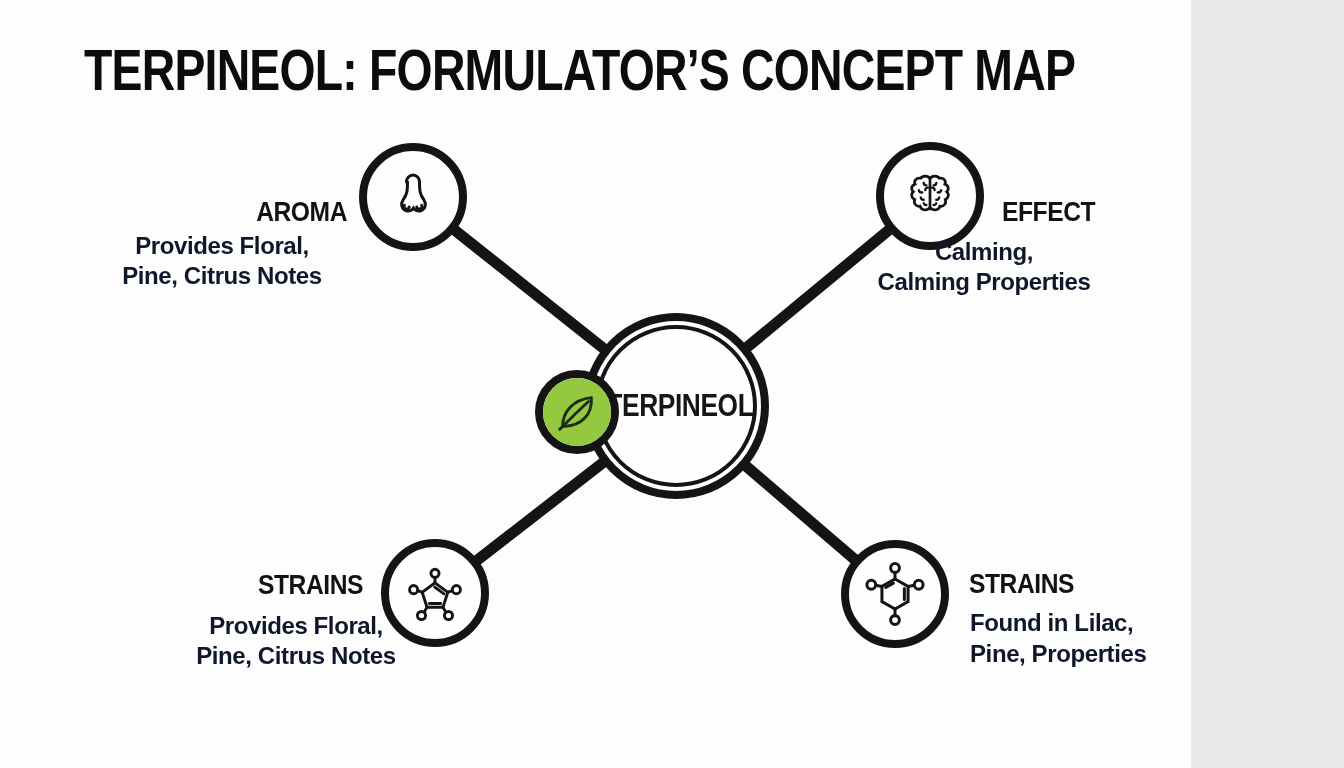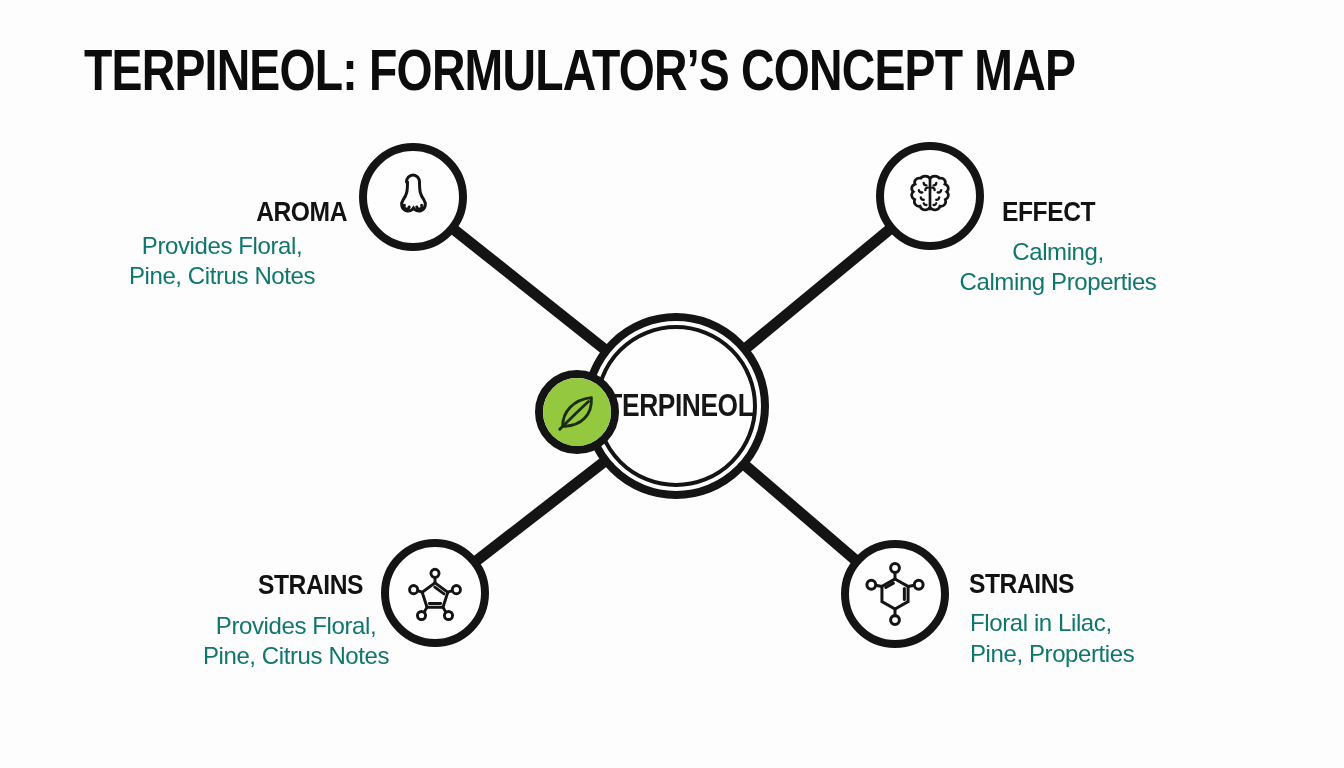--- a/index.html
+++ b/index.html
@@ -1,17 +1,17 @@
 <!DOCTYPE html>
 <html style="--accent: #93c83f;"><head>
 <meta charset="utf-8">
 <style>
   html,body{margin:0;padding:0;background:#e8e8e8;}
   .stage{
-    position:relative;width:1344px;height:768px;background:#fdfdfd;overflow:hidden;
+    position:relative;width:1191px;height:768px;background:#fdfdfd;overflow:hidden;
     font-family:"Liberation Sans", sans-serif;color:#1d1d1d;
   }
   .title{
     position:absolute;left:84px;top:36px;margin:0;
     font-size:58px;font-weight:bold;letter-spacing:-1px;color:#0c0c0c;
     transform:scaleX(0.80);transform-origin:0 50%;white-space:nowrap;
   }
   .connectors{position:absolute;left:0;top:0;z-index:1;}
   .circle{
     position:absolute;box-sizing:border-box;border-radius:50%;
@@ -37,22 +37,22 @@
     background:var(--accent,#93c83f);z-index:4;
     display:flex;align-items:center;justify-content:center;
   }
   .node-label{
     position:absolute;z-index:5;font-size:28px;font-weight:bold;letter-spacing:-0.5px;
     color:#121212;white-space:nowrap;line-height:30px;
   }
   .label-right{text-align:right;transform:scaleX(0.88);transform-origin:100% 50%;}
   .label-left{text-align:left;transform:scaleX(0.88);transform-origin:0 50%;}
   .node-desc{
-    position:absolute;z-index:5;font-size:24px;font-weight:normal;letter-spacing:-0.4px;
-    color:#0f766e;line-height:30px;
+    position:absolute;z-index:5;font-size:24px;font-weight:bold;letter-spacing:-0.4px;
+    color:#0f172a;line-height:30px;
   }
   .node-desc span{display:block;}
   .desc-center{text-align:center;}
   .desc-left{text-align:left;line-height:31px;}
   svg.icon{display:block;}
 </style>
 </head>
 <body>
 
 <div class="stage">
@@ -106,21 +106,21 @@
         <path d="M25.5 39.5 a2.6 2.6 0 0 0 2.8 1.8" stroke-width="2.4"></path>
         <path d="M38.5 18.5 a2.8 2.8 0 0 1 -2.8 2.6" stroke-width="2.4"></path>
         <path d="M43.5 26 a3 3 0 0 1 -3.6 2.2" stroke-width="2.4"></path>
         <path d="M41.5 33.5 a2.8 2.8 0 0 1 -3 2.4" stroke-width="2.4"></path>
         <path d="M36.8 26 a2.6 2.6 0 0 0 -2.6 -2.6" stroke-width="2.4"></path>
         <path d="M38.5 39.5 a2.6 2.6 0 0 1 -2.8 1.8" stroke-width="2.4"></path>
       </g>
     </svg>
   </div>
   <div class="node-label label-left" style="left:1002px;top:197px;">EFFECT</div>
-  <div class="node-desc desc-center" style="left:933px;top:237px;width:250px;">
+  <div class="node-desc desc-center" style="left:859px;top:237px;width:250px;">
     <span>Calming,</span>
     <span>Calming Properties</span>
   </div>
 
   <div class="circle satellite" style="left:381px;top:539px;">
     <svg class="icon" width="72" height="72" viewBox="0 0 64 64">
       <g fill="none" stroke="#141414" stroke-width="2.6" stroke-linecap="round">
         <polygon points="32,23 43.4,31.3 39.1,44.7 24.9,44.7 20.6,31.3"></polygon>
         <path d="M31.8 26.8 L40 32.8"></path>
         <path d="M27 41.4 L37 41.4"></path>
@@ -155,17 +155,17 @@
         <path d="M32 45 L32 50.5"></path>
         <circle cx="32" cy="9.5" r="3.8" fill="#fefefe"></circle>
         <circle cx="11.5" cy="24" r="3.8" fill="#fefefe"></circle>
         <circle cx="52.5" cy="24" r="3.8" fill="#fefefe"></circle>
         <circle cx="32" cy="54.5" r="3.8" fill="#fefefe"></circle>
       </g>
     </svg>
   </div>
   <div class="node-label label-left" style="left:969px;top:569px;">STRAINS</div>
   <div class="node-desc desc-left" style="left:970px;top:607px;width:240px;">
-    <span>Floral in Lilac,</span>
+    <span>Found in Lilac,</span>
     <span>Pine, Properties</span>
   </div>
 
 </div>
 
 </body></html>

